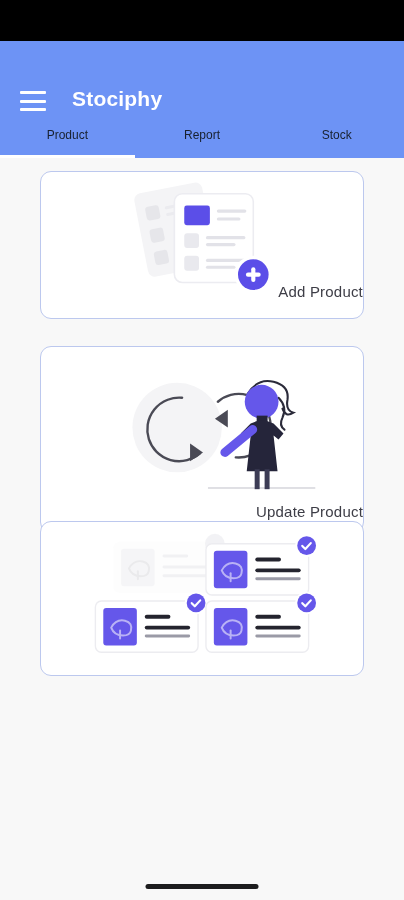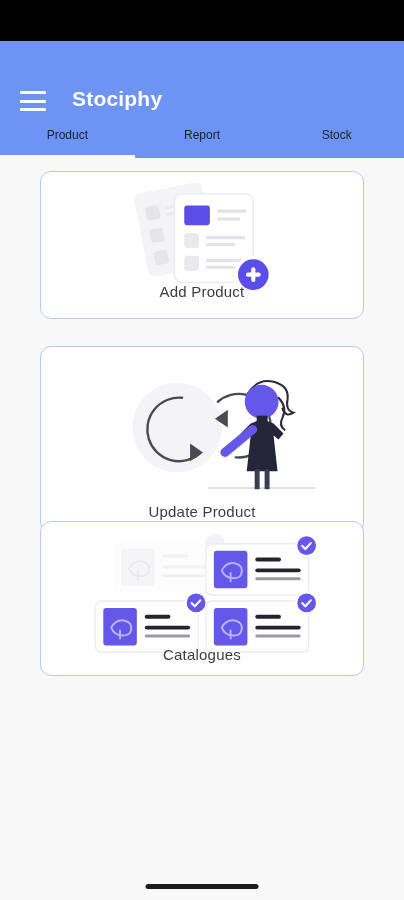--- a/index.html
+++ b/index.html
@@ -57,21 +57,21 @@
   .card {
     position: absolute; left: 40px; width: 324px;
     background: #fff; border: 1px solid #bcc8ee; border-radius: 11px;
     cursor: pointer;
   }
   #card-add    { top: 13px;  height: 148px; }
   #card-update { top: 188px; height: 187px; }
   #card-cat    { top: 363px; height: 155px; }
 
   .card-label {
-    position: absolute; left: 0; right: 0; text-align: center;
+    position: absolute; left: 0; right: 0; text-align: right;
     font-size: 15px; color: #3d3d46; letter-spacing: .2px;
   }
   #card-add    .card-label { bottom: 18px; }
   #card-update .card-label { bottom: 12px; }
   #card-cat    .card-label { bottom: 12px; }
 
   .art { position: absolute; left: 0; top: 0; width: 100%; height: 100%; }
 
   
   .gesture-bar {
@@ -232,19 +232,18 @@
               <use href="#mini-thumb"></use>
             </g>
           <rect x="216" y="94" width="26" height="4" rx="2" fill="#24242e"></rect>
           <rect x="216" y="105" width="46" height="4" rx="2" fill="#24242e"></rect>
           <rect x="216" y="114" width="46" height="3" rx="1.5" fill="#9a9aa6"></rect>
           <circle cx="268" cy="82" r="11.5" fill="#ffffff"></circle>
           <circle cx="268" cy="82" r="9.5" fill="#6557ea"></circle>
           <path d="M263.6 82.2 l3.1 3.2 l5.5 -6" fill="none" stroke="#fff" stroke-width="2.2" stroke-linecap="round" stroke-linejoin="round"></path>
         </g>
       </svg>
-      <div class="card-label">Catalogues</div>
     </div>
 
   </div>
 
   <div class="gesture-bar"></div>
 </div>
 
 </body></html>

